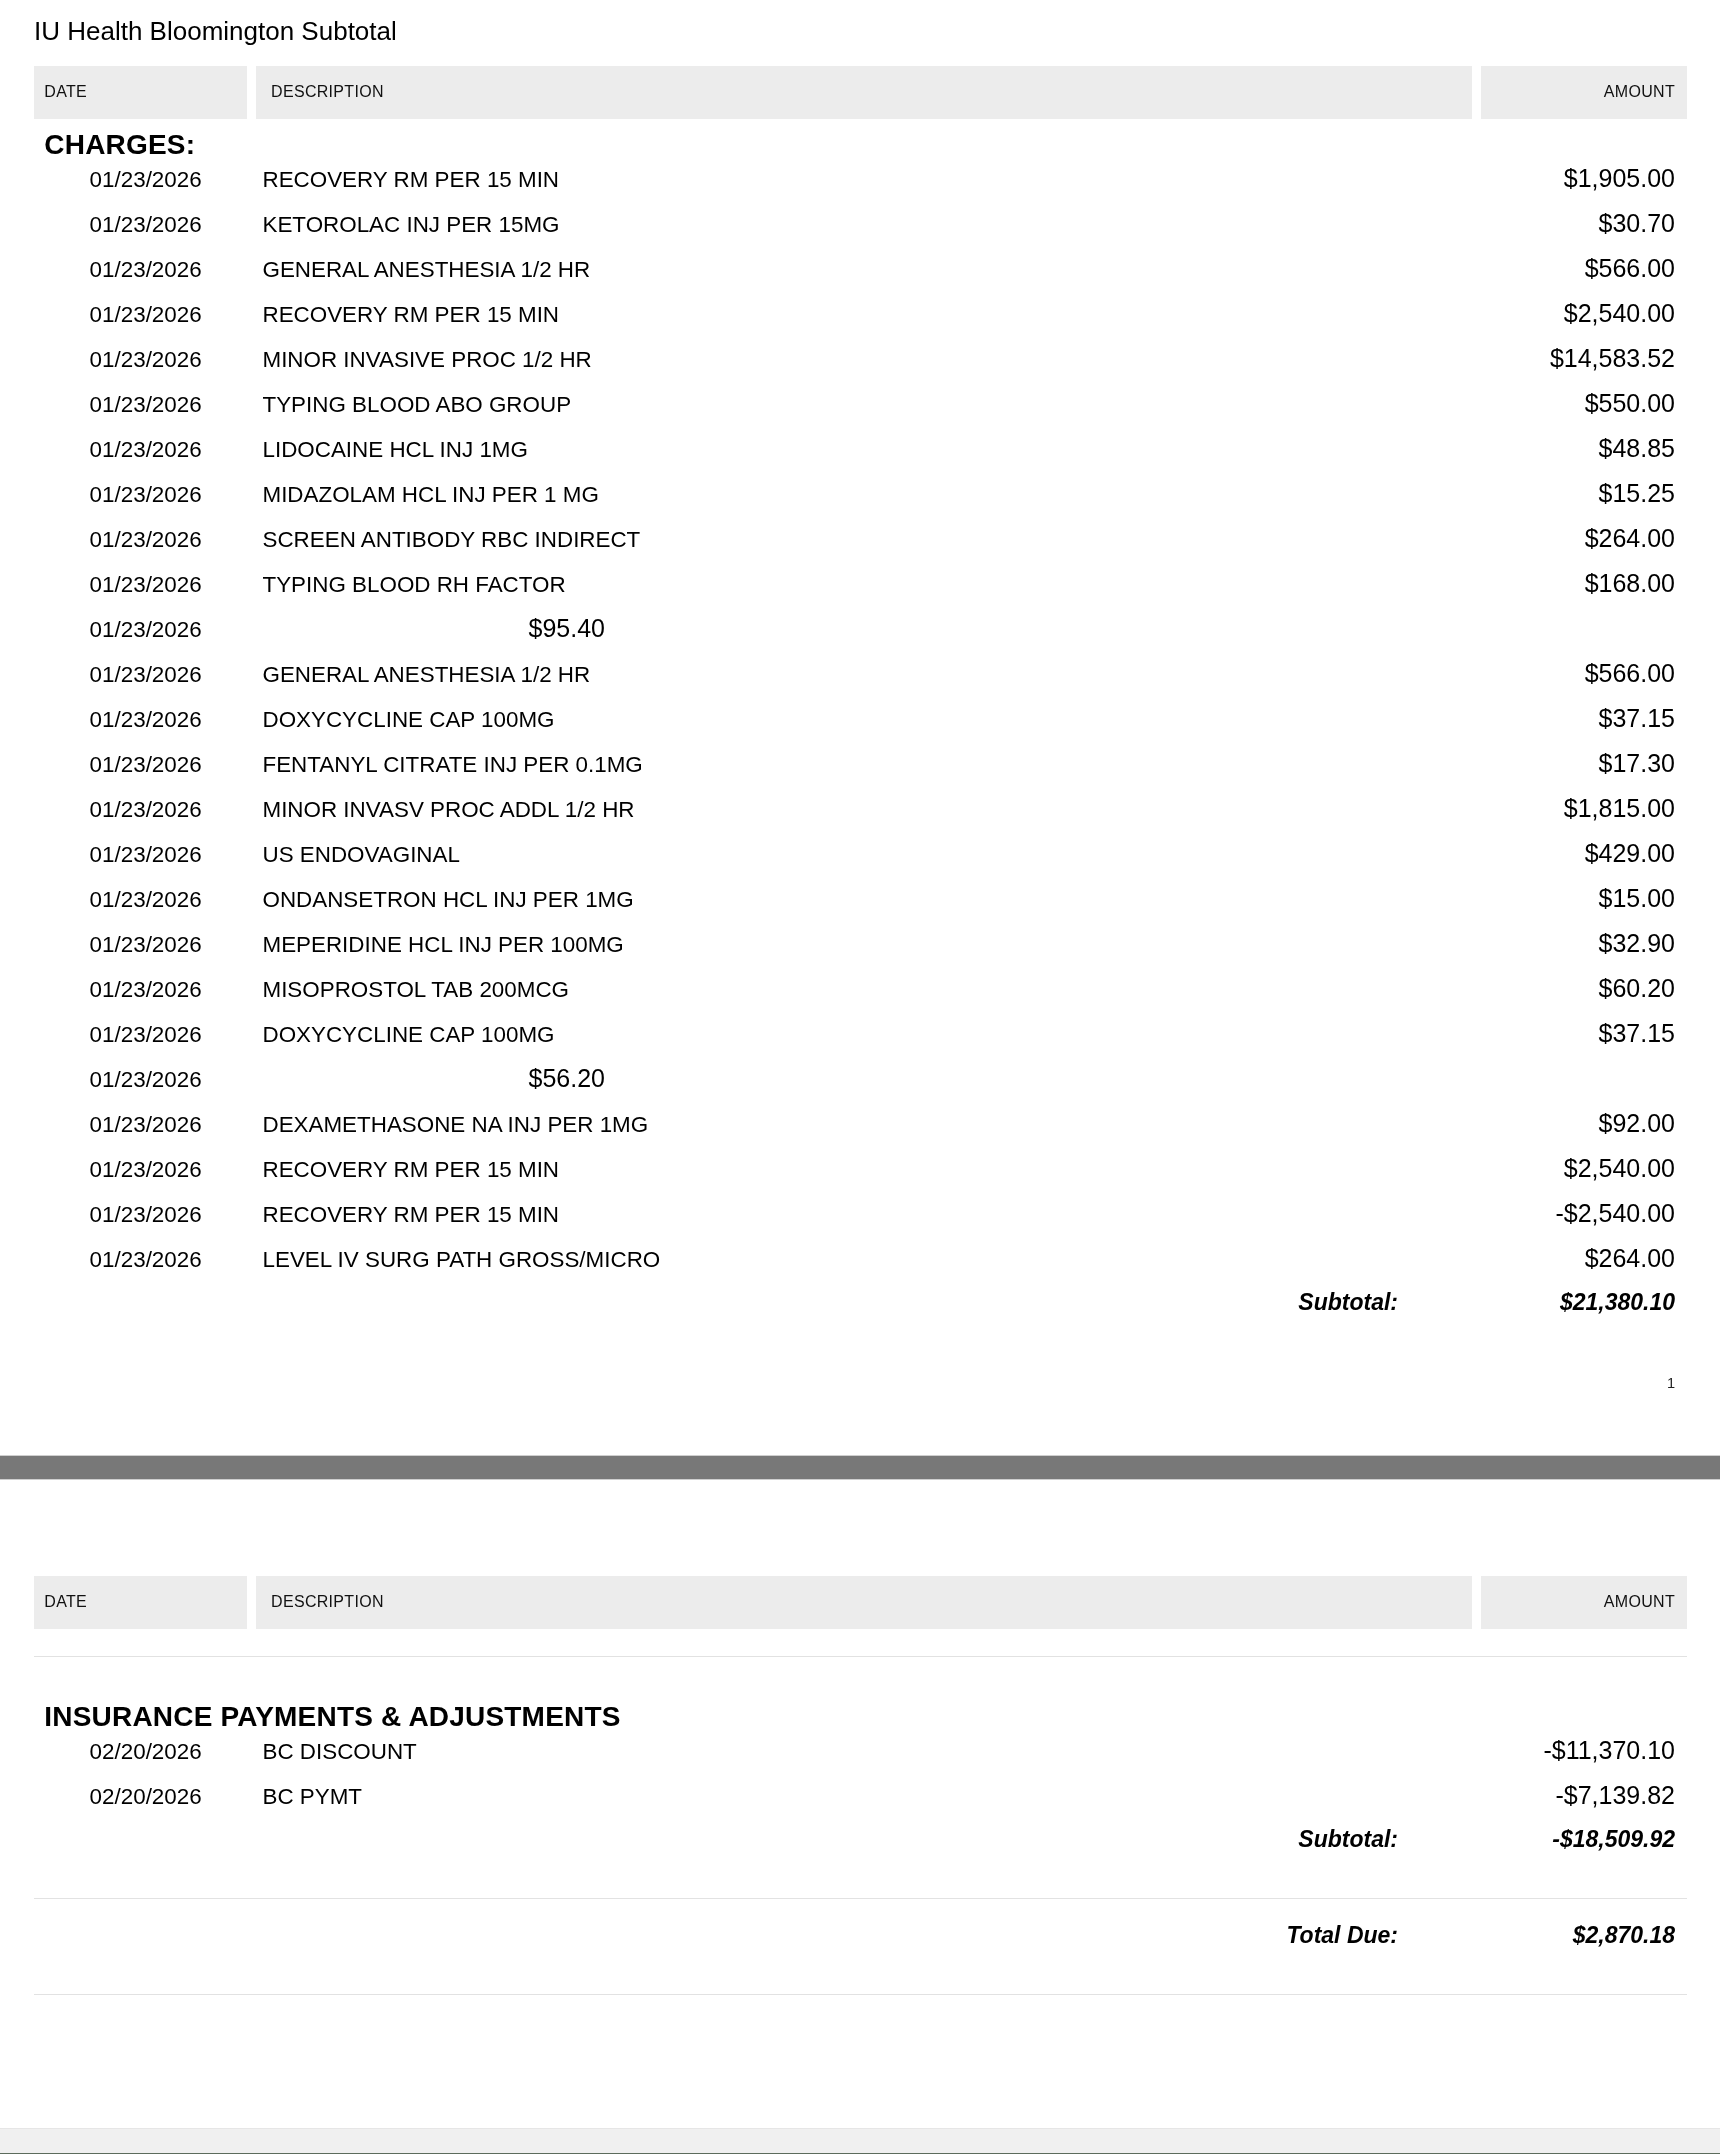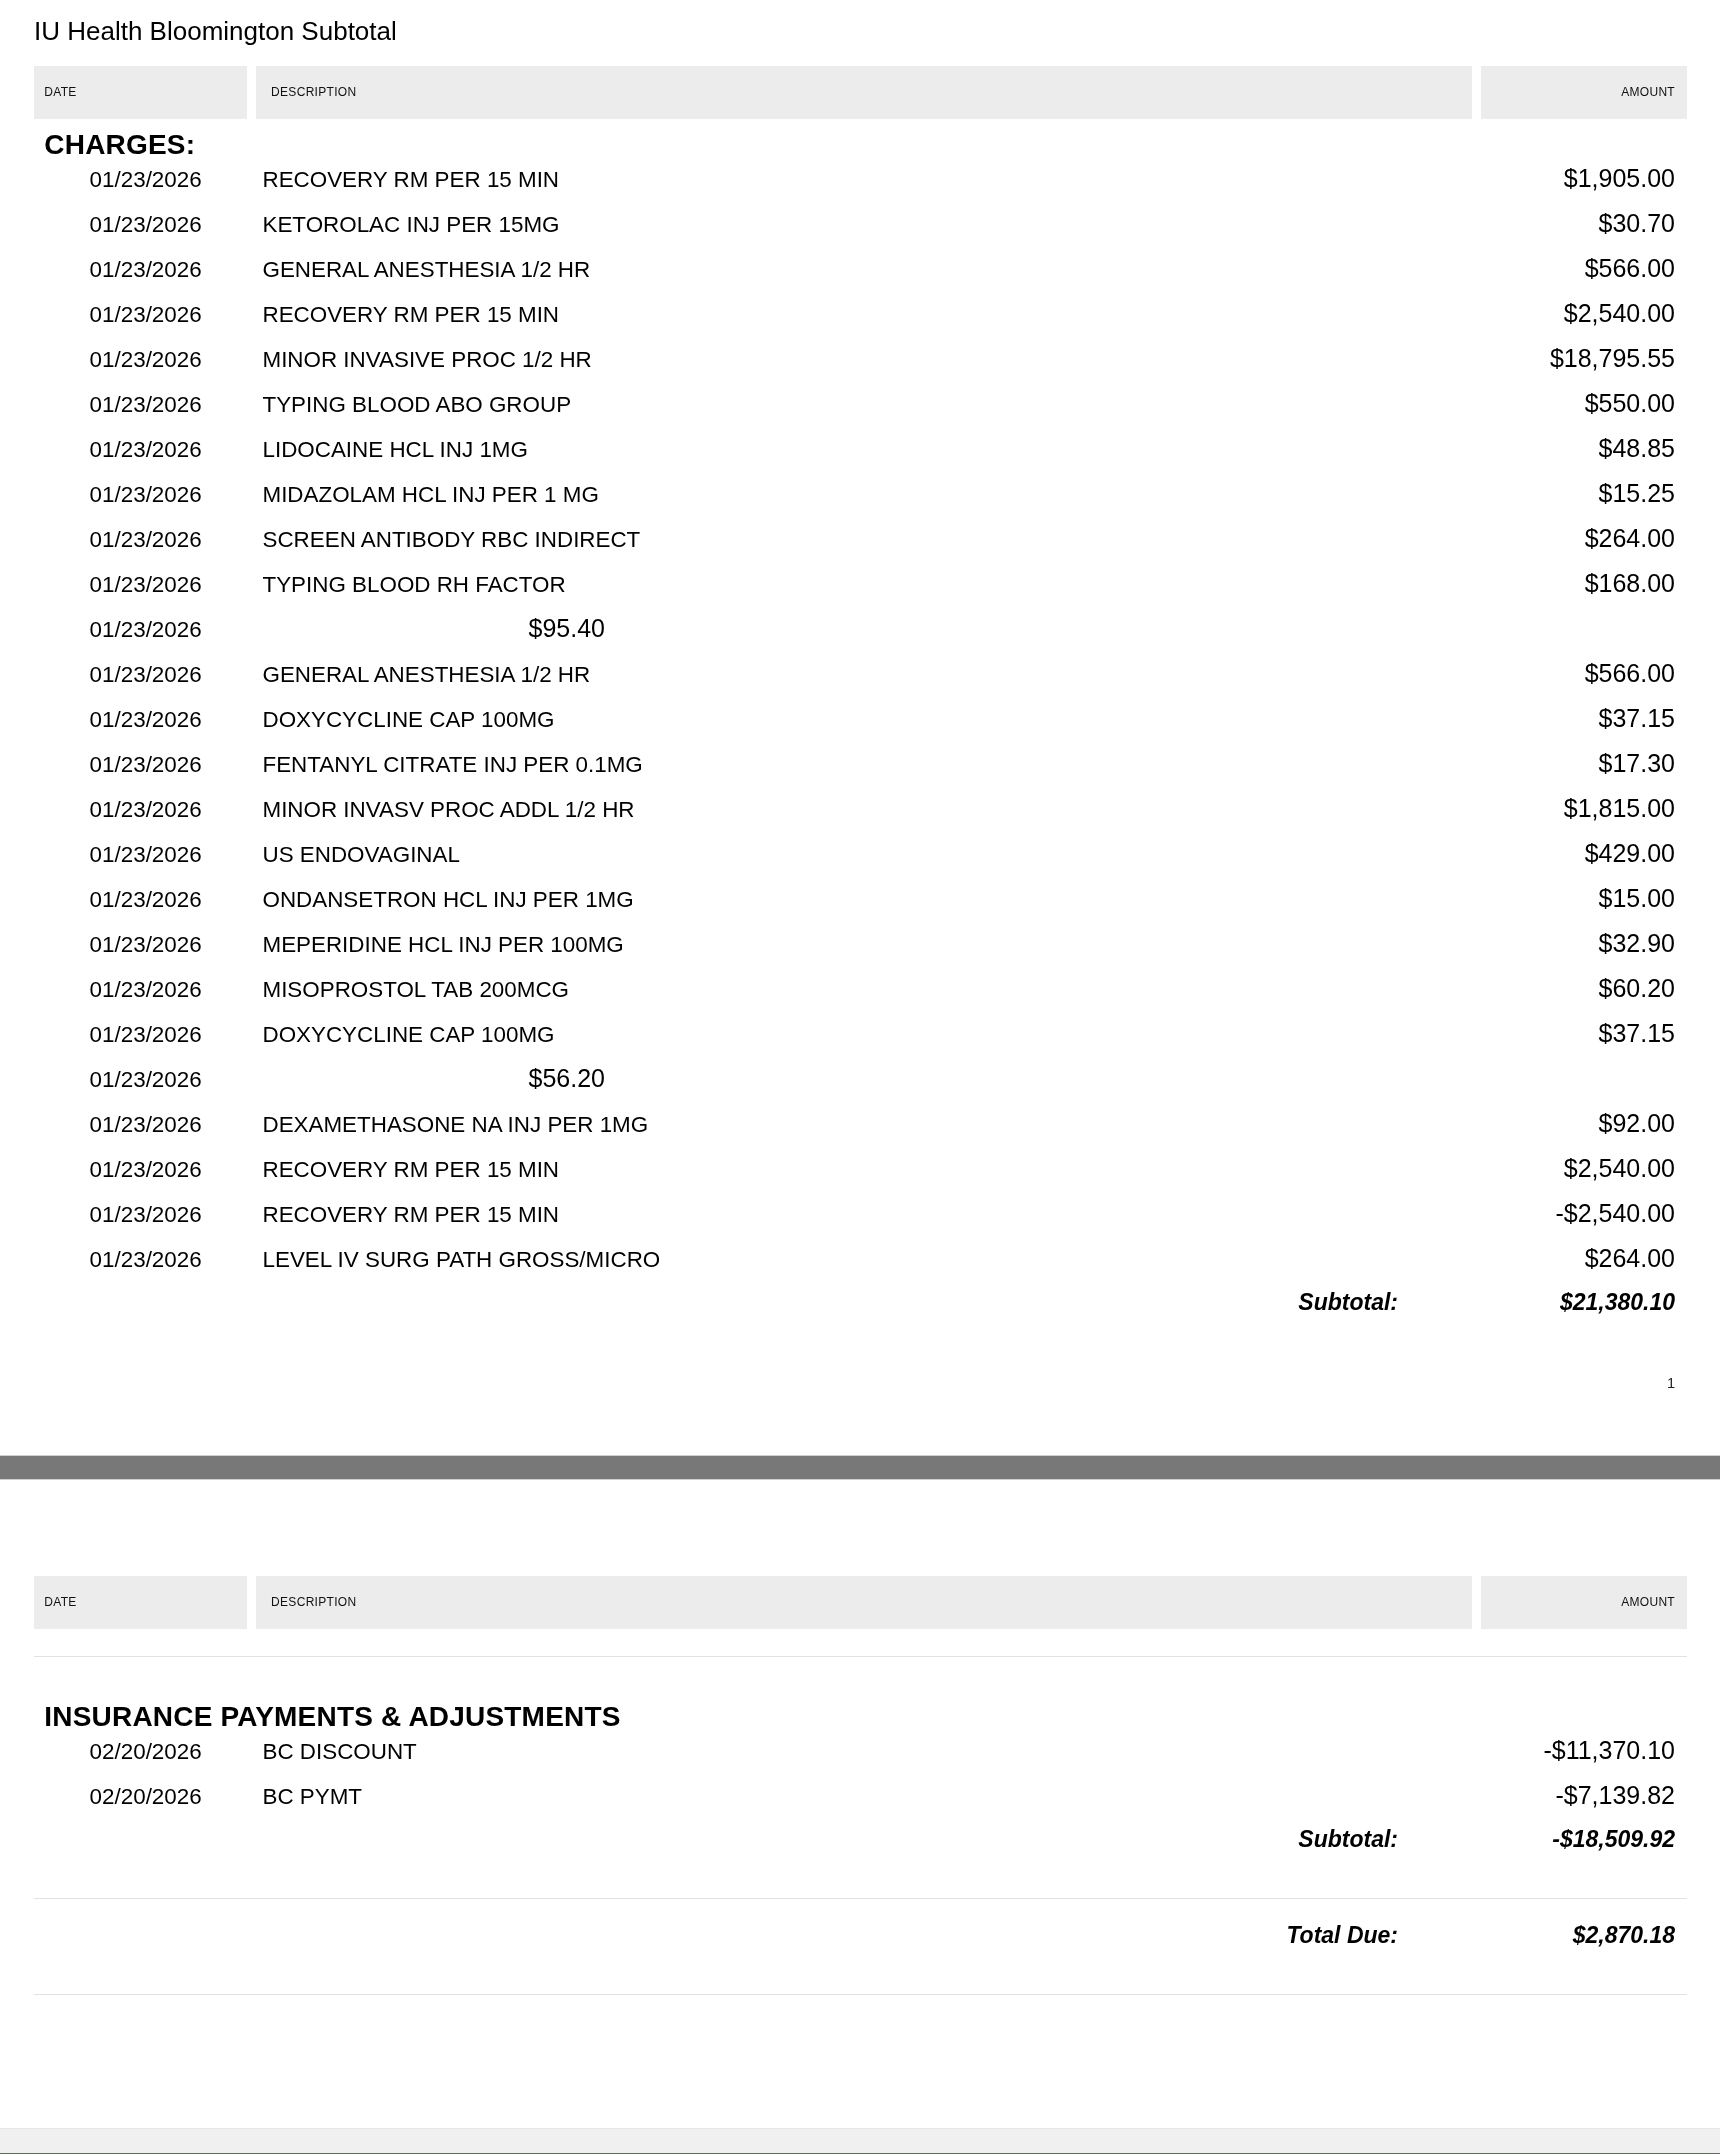--- a/index.html
+++ b/index.html
@@ -58,21 +58,21 @@
     flex: 1 1 auto;
     padding-left: 15.5px;
     margin-right: 8.6px;
   }
   .th-amt {
     width: 206px;
     padding-right: 12px;
     justify-content: flex-end;
   }
   .th span {
-    font-size: 12px;
+    font-size: 16px;
     letter-spacing: 0.3px;
     color: #111;
   }
 
   
   .section-label {
     font-size: 28px;
     font-weight: bold;
     padding: 5.2px 0 3.4px 10.3px;
     letter-spacing: 0.2px;
@@ -208,21 +208,21 @@
           <div class="c-amt">$566.00</div>
         </div>
         <div class="row">
           <div class="c-date">01/23/2026</div>
           <div class="c-desc">RECOVERY RM PER 15 MIN</div>
           <div class="c-amt">$2,540.00</div>
         </div>
         <div class="row">
           <div class="c-date">01/23/2026</div>
           <div class="c-desc">MINOR INVASIVE PROC 1/2 HR</div>
-          <div class="c-amt">$18,795.55</div>
+          <div class="c-amt">$14,583.52</div>
         </div>
         <div class="row">
           <div class="c-date">01/23/2026</div>
           <div class="c-desc">TYPING BLOOD ABO GROUP</div>
           <div class="c-amt">$550.00</div>
         </div>
         <div class="row">
           <div class="c-date">01/23/2026</div>
           <div class="c-desc">LIDOCAINE HCL INJ 1MG</div>
           <div class="c-amt">$48.85</div>

